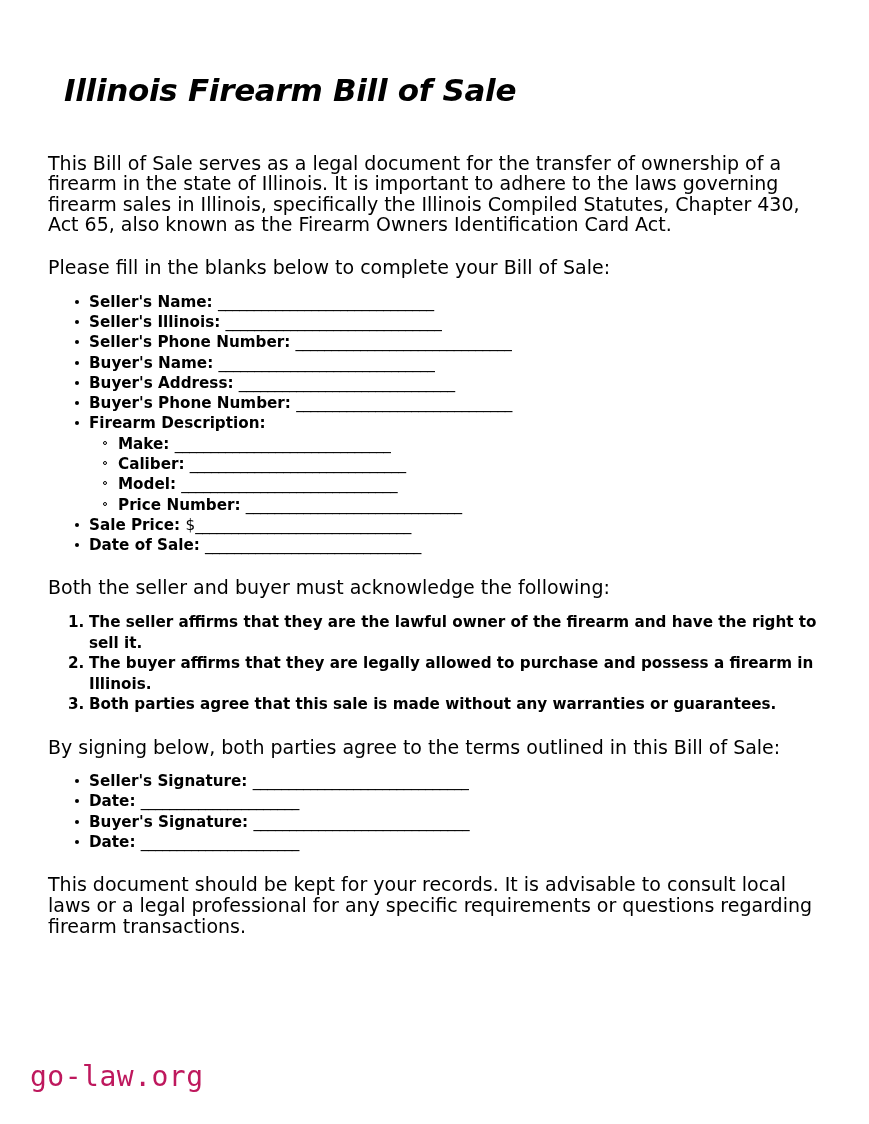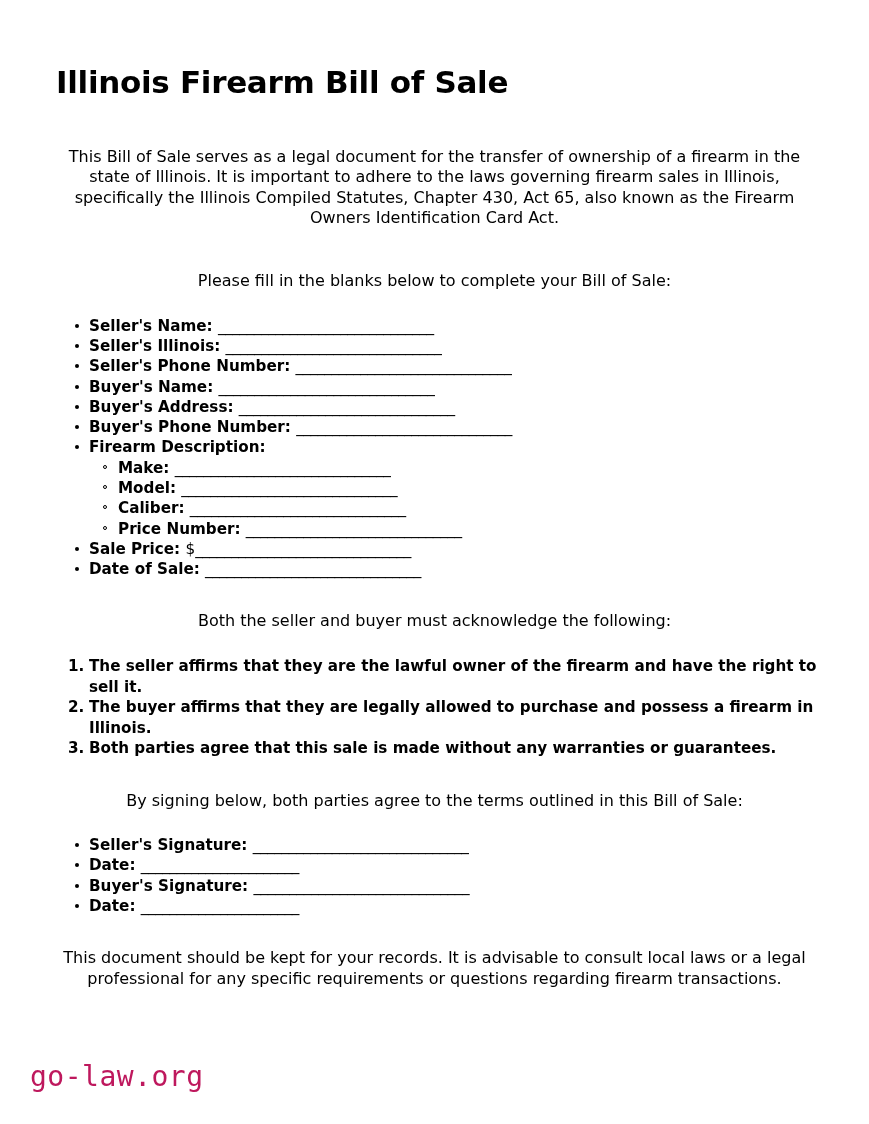--- a/index.html
+++ b/index.html
@@ -22,30 +22,31 @@
   .content {
     position: absolute;
     left: 48px;
     top: 0;
     width: 773px;
   }
   .doc-title {
     font-size: 31px;
     font-weight: bold;
     letter-spacing: -0.3px;
-    margin: 8px;
+    margin: 16px;
     padding-top: 57px;
     line-height: 1.15;
+    font-style: italic;
   }
   p.para {
-    font-size: 16px;
+    font-size: 19px;
     line-height: 20.6px;
-    margin: 10px;
-    padding: 0;
-    text-align: center;
+    margin: 0;
+    padding: 0;
+    text-align: left;
   }
   .gap-intro { height: 28px; }
   .gap-md { height: 22px; }
   .gap-list { height: 14px; }
 
   ul.blank-list {
     list-style: none;
     margin: 0;
     padding: 0;
   }
@@ -166,24 +167,24 @@
       <li>
         <span class="bullet-dot"></span><span>Buyer's Phone Number:</span> <span class="blank">______________________________</span>
       </li>
       <li>
         <span class="bullet-dot"></span><span>Firearm Description:</span>
         <ul class="sub-list">
           <li>
             <span class="bullet-ring"></span><span>Make:</span> <span class="blank">______________________________</span>
           </li>
           <li>
+            <span class="bullet-ring"></span><span>Caliber:</span> <span class="blank">______________________________</span>
+          </li>
+          <li>
             <span class="bullet-ring"></span><span>Model:</span> <span class="blank">______________________________</span>
-          </li>
-          <li>
-            <span class="bullet-ring"></span><span>Caliber:</span> <span class="blank">______________________________</span>
           </li>
           <li>
             <span class="bullet-ring"></span><span>Price Number:</span> <span class="blank">______________________________</span>
           </li>
         </ul>
       </li>
       <li>
         <span class="bullet-dot"></span><span>Sale Price:</span> <span class="money">$</span><span class="blank">______________________________</span>
       </li>
       <li>

